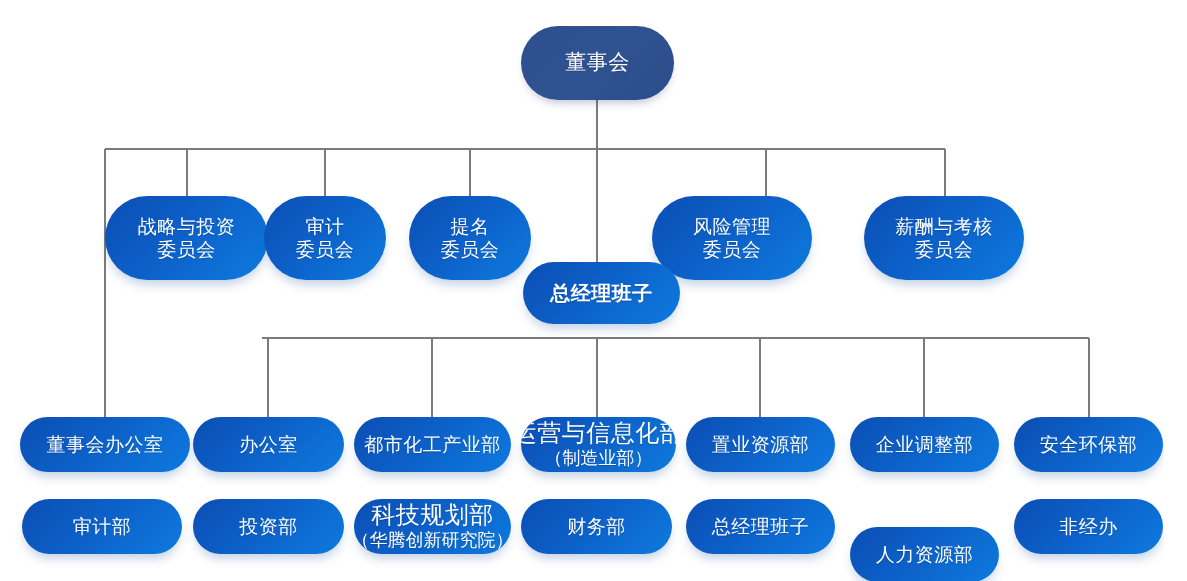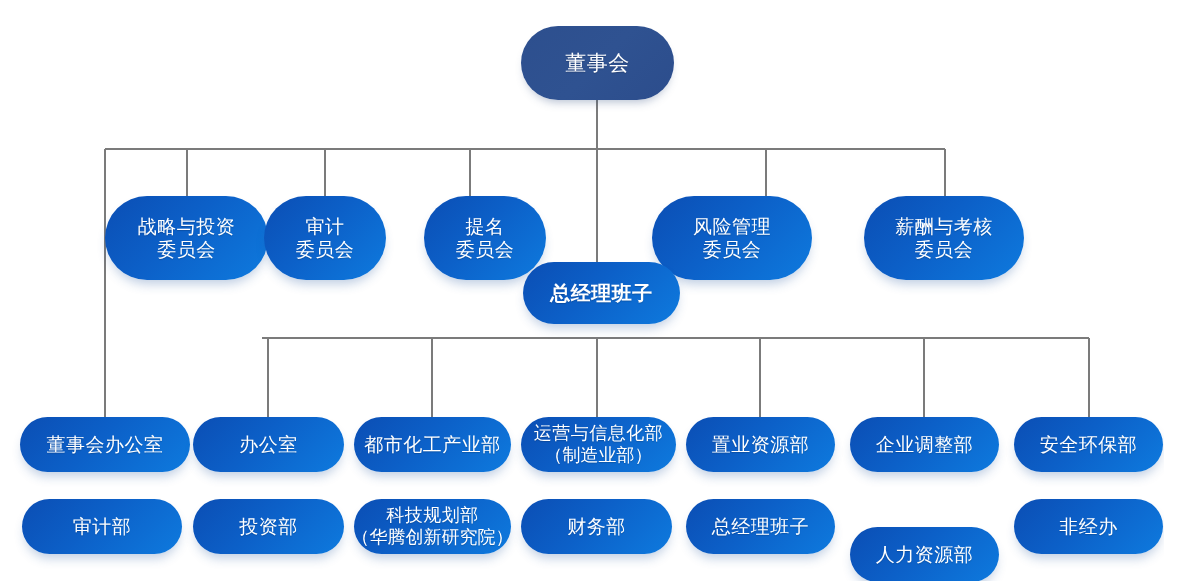--- a/index.html
+++ b/index.html
@@ -5,21 +5,21 @@
   html, body {
     margin: 0;
     padding: 0;
     background: #ffffff;
   }
   #chart-root {
     position: relative;
     width: 1164px;
     height: 581px;
     background: #ffffff;
-    font-family: Liberation Sans, sans-serif;
+    font-family: Liberation Serif, serif;
     overflow: hidden;
   }
   
   #connectors {
     position: absolute;
     left: 0;
     top: 0;
     width: 1187px;
     height: 581px;
     pointer-events: none;
@@ -71,21 +71,21 @@
   .node.gm {
     font-size: 20px;
     font-weight: bold;
     border-radius: 40px;
   }
   
   .node.dept {
     font-size: 19px;
   }
   .node.dept.two-line .line.main {
-    font-size: 18px;
+    font-size: 24px;
   }
 </style>
 </head>
 <body>
 
 <div id="chart-root">
 
   <svg id="connectors" viewBox="0 0 1187 581" width="1187" height="581">
 
     <line x1="597" y1="100" x2="597" y2="149"></line>
@@ -118,21 +118,21 @@
   <div class="node committee" style="left:105px; top:196px; width:163px; height:84px;">
     <span class="line main">战略与投资</span>
     <span class="line main">委员会</span>
   </div>
 
   <div class="node committee" style="left:264px; top:196px; width:122px; height:84px;">
     <span class="line main">审计</span>
     <span class="line main">委员会</span>
   </div>
 
-  <div class="node committee" style="left:424px; top:196px; width:122px; height:84px;">
+  <div class="node committee" style="left:409px; top:196px; width:122px; height:84px;">
     <span class="line main">提名</span>
     <span class="line main">委员会</span>
   </div>
 
   <div class="node committee" style="left:652px; top:196px; width:160px; height:84px;">
     <span class="line main">风险管理</span>
     <span class="line main">委员会</span>
   </div>
 
   <div class="node committee" style="left:864px; top:196px; width:160px; height:84px;">

